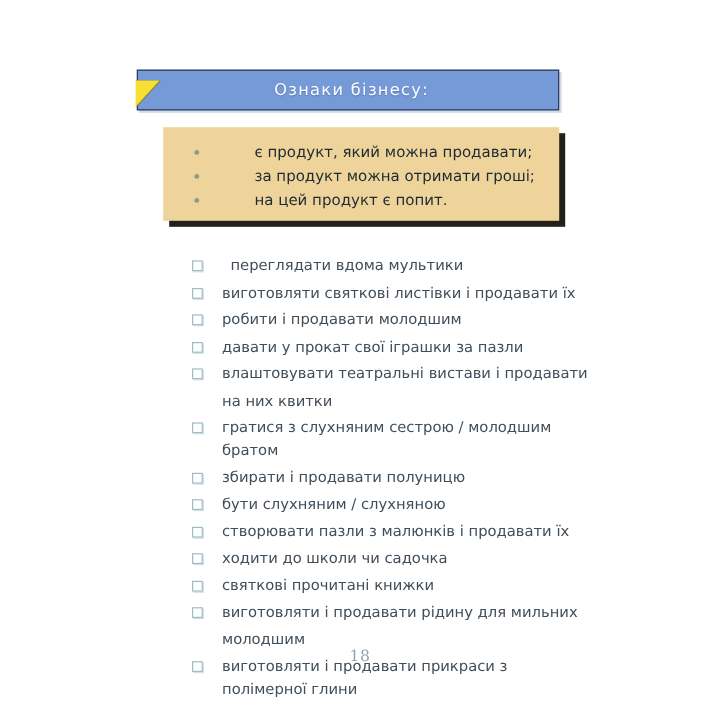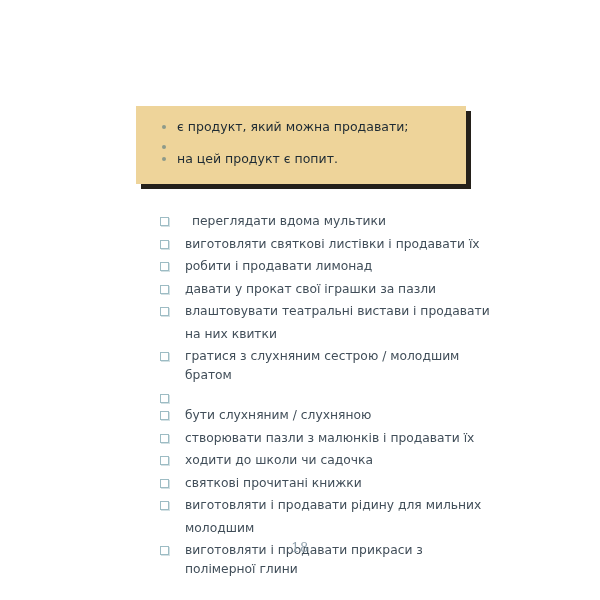--- a/index.html
+++ b/index.html
@@ -102,20 +102,21 @@
     padding: 0;
     list-style: none;
   }
   .callout li {
     display: flex;
     align-items: flex-start;
     font-size: 12.5px;
     color: #1d2a33;
     line-height: 20px;
     font-family: "DejaVu Sans", sans-serif;
+    gap: 35px;
   }
   .callout-bullet {
     flex: 0 0 auto;
     width: 4px;
     height: 4px;
     border-radius: 50%;
     background: #8d9a8a;
     margin: 8px 11px 0 8px;
   }
 
@@ -171,71 +172,78 @@
     color: #93a3ae;
     font-family: "DejaVu Serif", serif;
     letter-spacing: 0.5px;
   }
 </style>
 </head>
 <body>
 
 <div class="page">
 
+  <div class="banner-wrap">
+    <div class="banner"></div>
+    <div class="banner-pointer"></div>
+    <div class="banner-title">Ознаки бізнесу:</div>
+  </div>
 
   <div class="callout-wrap">
     <div class="callout-shadow"></div>
     <div class="callout">
       <ul id="callout-list">
           <li>
             <span class="callout-bullet"></span>
             <span>є продукт, який можна продавати;</span>
           </li>
           <li>
             <span class="callout-bullet"></span>
+            <span>за продукт можна отримати гроші;</span>
           </li>
           <li>
             <span class="callout-bullet"></span>
             <span>на цей продукт є попит.</span>
           </li>
         </ul>
     </div>
   </div>
 
   <div class="checklist" id="checklist">
       <div class="check-row">
         <span class="checkbox"></span>
         <span class="check-text"><span class="lead-space"></span>переглядати вдома мультики</span>
       </div>
       <div class="check-row">
         <span class="checkbox"></span>
         <span class="check-text">виготовляти святкові листівки і продавати їх</span>
       </div>
       <div class="check-row">
         <span class="checkbox"></span>
-        <span class="check-text">робити і продавати лимонад</span>
+        <span class="check-text">робити і продавати молодшим</span>
       </div>
       <div class="check-row">
         <span class="checkbox"></span>
         <span class="check-text">давати у прокат свої іграшки за пазли</span>
       </div>
       <div class="check-row">
         <span class="checkbox"></span>
         <span class="check-text">влаштовувати театральні вистави і продавати</span>
       </div>
       <div class="check-cont">
         <span class="spacer"></span>
         <span class="check-text">на них квитки</span>
       </div>
       <div class="check-row">
         <span class="checkbox"></span>
         <span class="check-text">гратися з слухняним сестрою / молодшим братом</span>
       </div>
       <div class="check-row">
         <span class="checkbox"></span>
+        <span class="check-text">збирати і продавати полуницю</span>
       </div>
       <div class="check-row">
         <span class="checkbox"></span>
         <span class="check-text">бути слухняним / слухняною</span>
       </div>
       <div class="check-row">
         <span class="checkbox"></span>
         <span class="check-text">створювати пазли з малюнків і продавати їх</span>
       </div>
       <div class="check-row">

